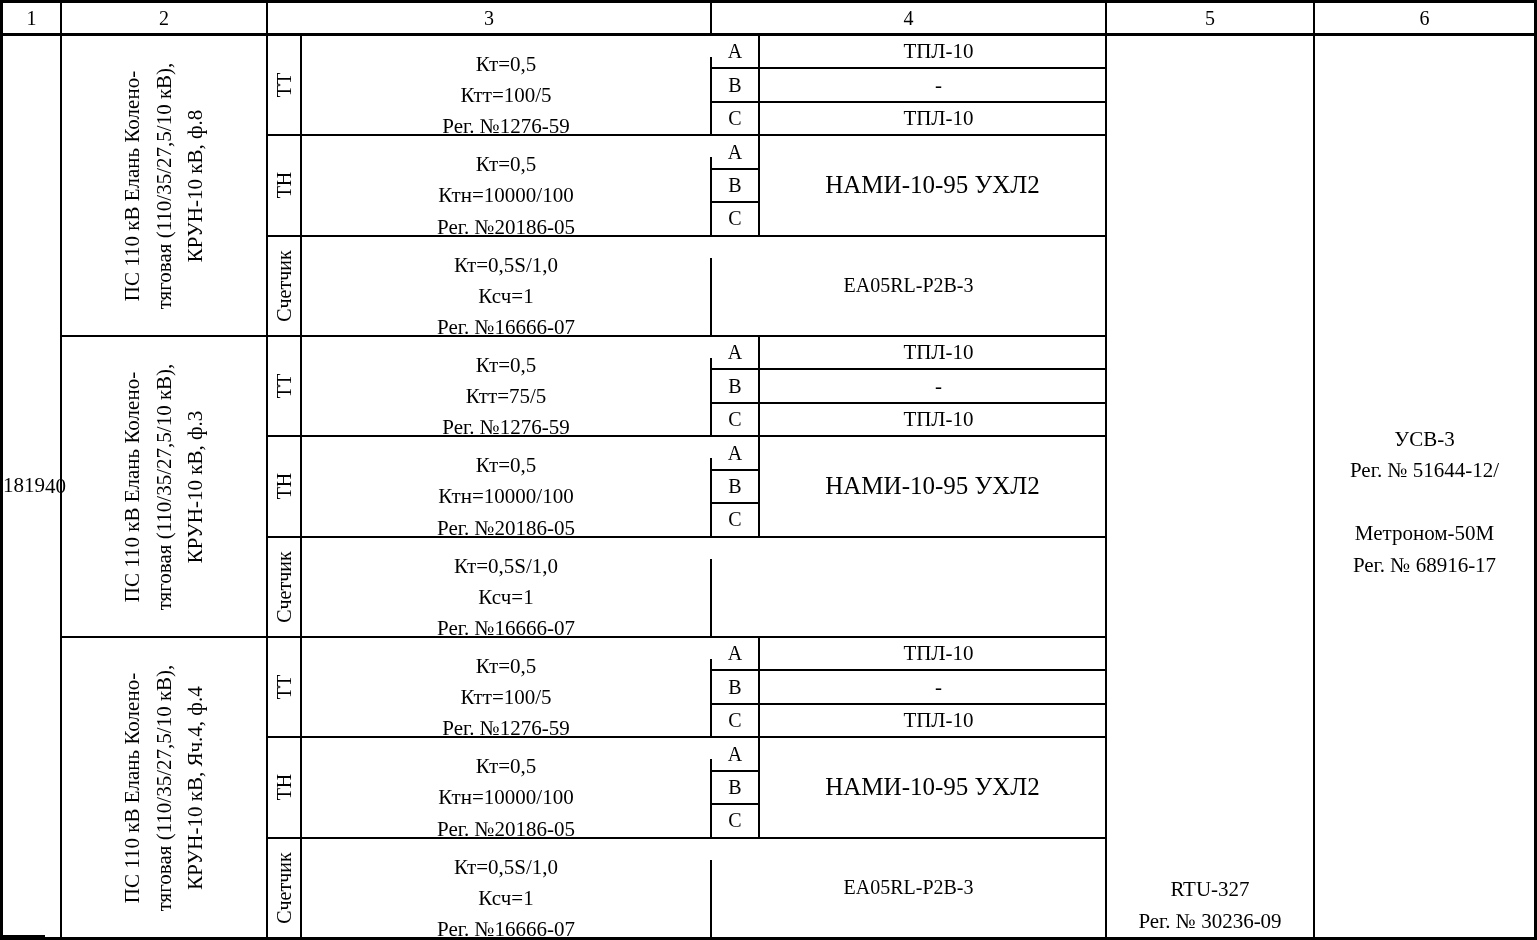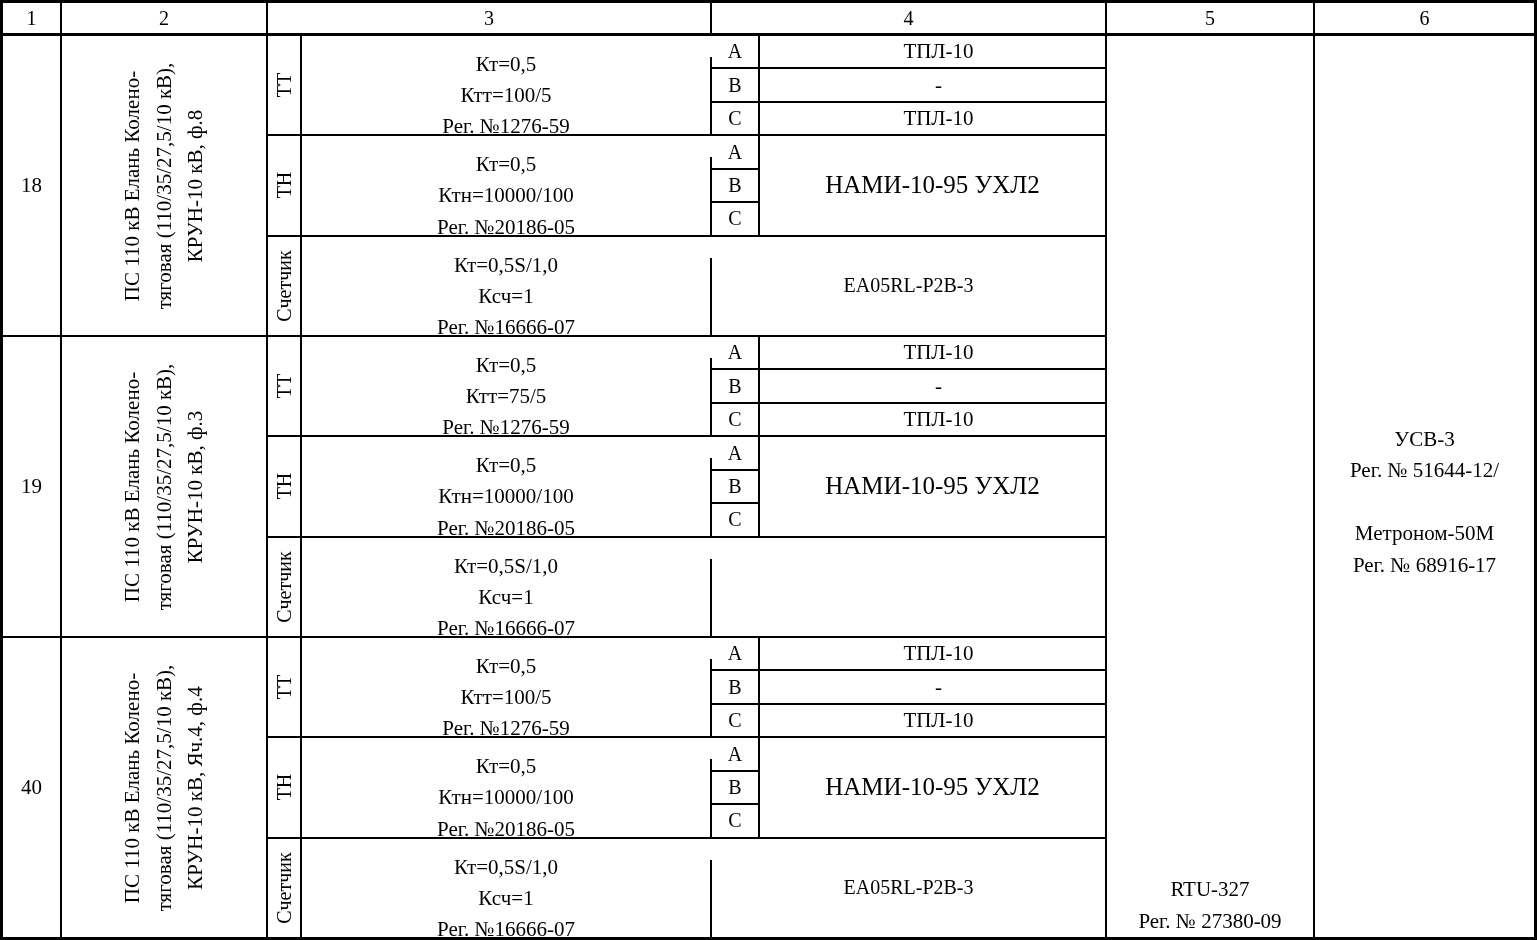--- a/index.html
+++ b/index.html
@@ -19,21 +19,21 @@
   .hdr{display:flex;flex:0 0 33px;border-bottom:3px solid #000;}
   .hcell{
     border-right:2px solid #000;
     display:flex;align-items:center;justify-content:center;
     font-size:20px;
   }
   .hcell:last-child{border-right:none;}
   .h1{width:59px;}.h2{width:206px;}.h3{width:444px;}.h4{width:395px;}.h5{width:208px;}.h6{flex:1;}
   
   .body{display:flex;flex:1;min-height:0;}
-  .colnum{width:59px;border-right:2px solid #000;display:flex;flex-direction:column;}
+  .colnum{width:59px;border-right:2px solid #000;display:flex;flex-direction:row;}
   .numcell{
     flex:1;border-bottom:2px solid #000;
     display:flex;align-items:center;justify-content:center;
     font-size:21px;
   }
   .numcell:last-child{border-bottom:none;}
   .colobj{width:206px;border-right:2px solid #000;display:flex;flex-direction:column;}
   .objcell{flex:1;border-bottom:2px solid #000;position:relative;overflow:hidden;}
   .objcell:last-child{border-bottom:none;}
   .objtext{
@@ -293,21 +293,21 @@
           </div>
           <div class="metercell">EA05RL-P2B-3</div>
         </div>
       </div>
 
     </div>
 
     <div class="col5">
       <div class="centerblock">
         <div class="line">RTU-327</div>
-        <div class="line">Рег. № 27380-09</div>
+        <div class="line">Рег. № 30236-09</div>
       </div>
     </div>
 
     <div class="col6">
       <div class="centerblock">
         <div class="line">УСВ-3</div>
         <div class="line">Рег. № 51644-12/</div>
         <div class="line"></div>
         <div class="line">Метроном-50М</div>
         <div class="line">Рег. № 68916-17</div>

